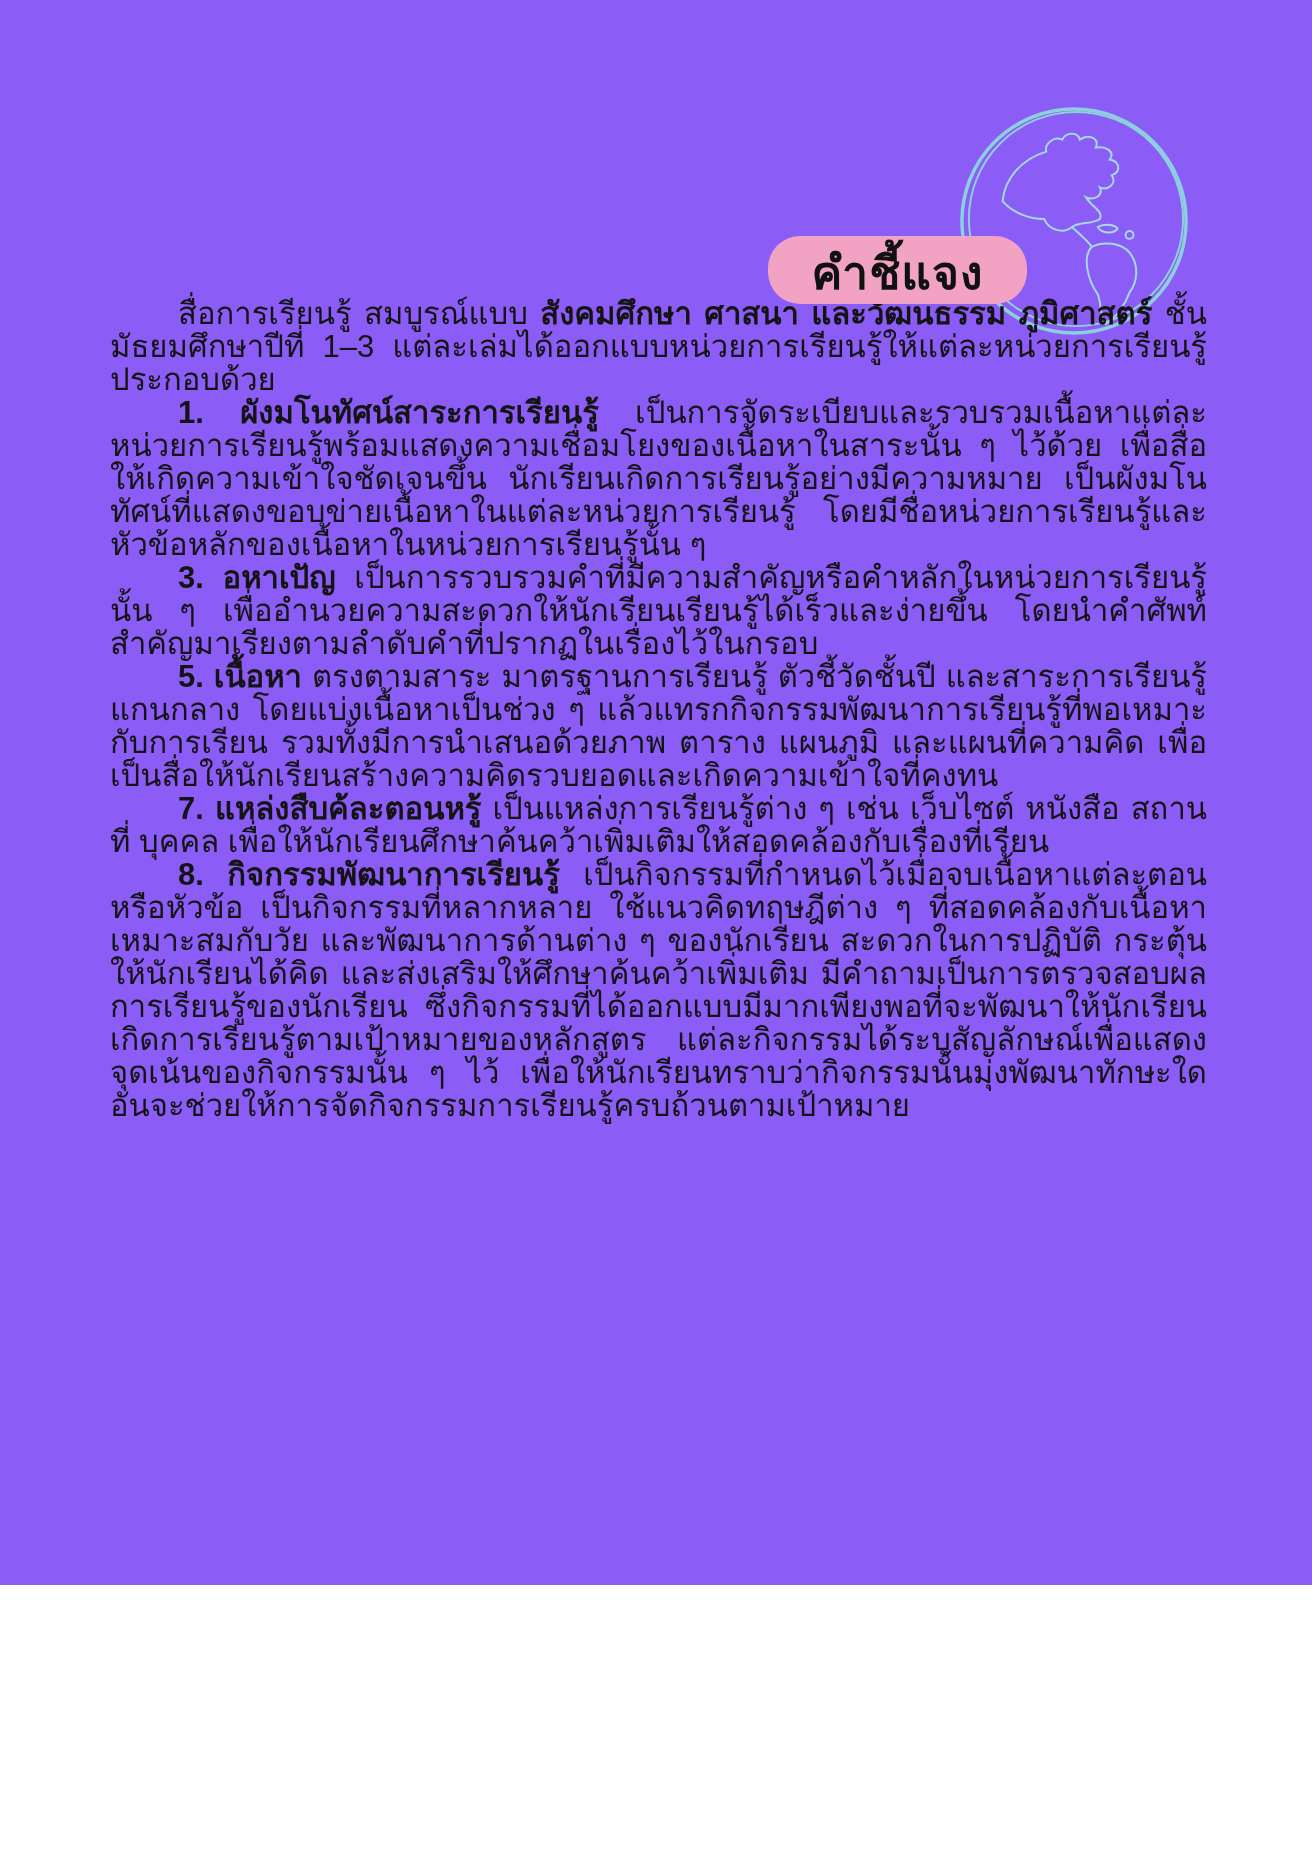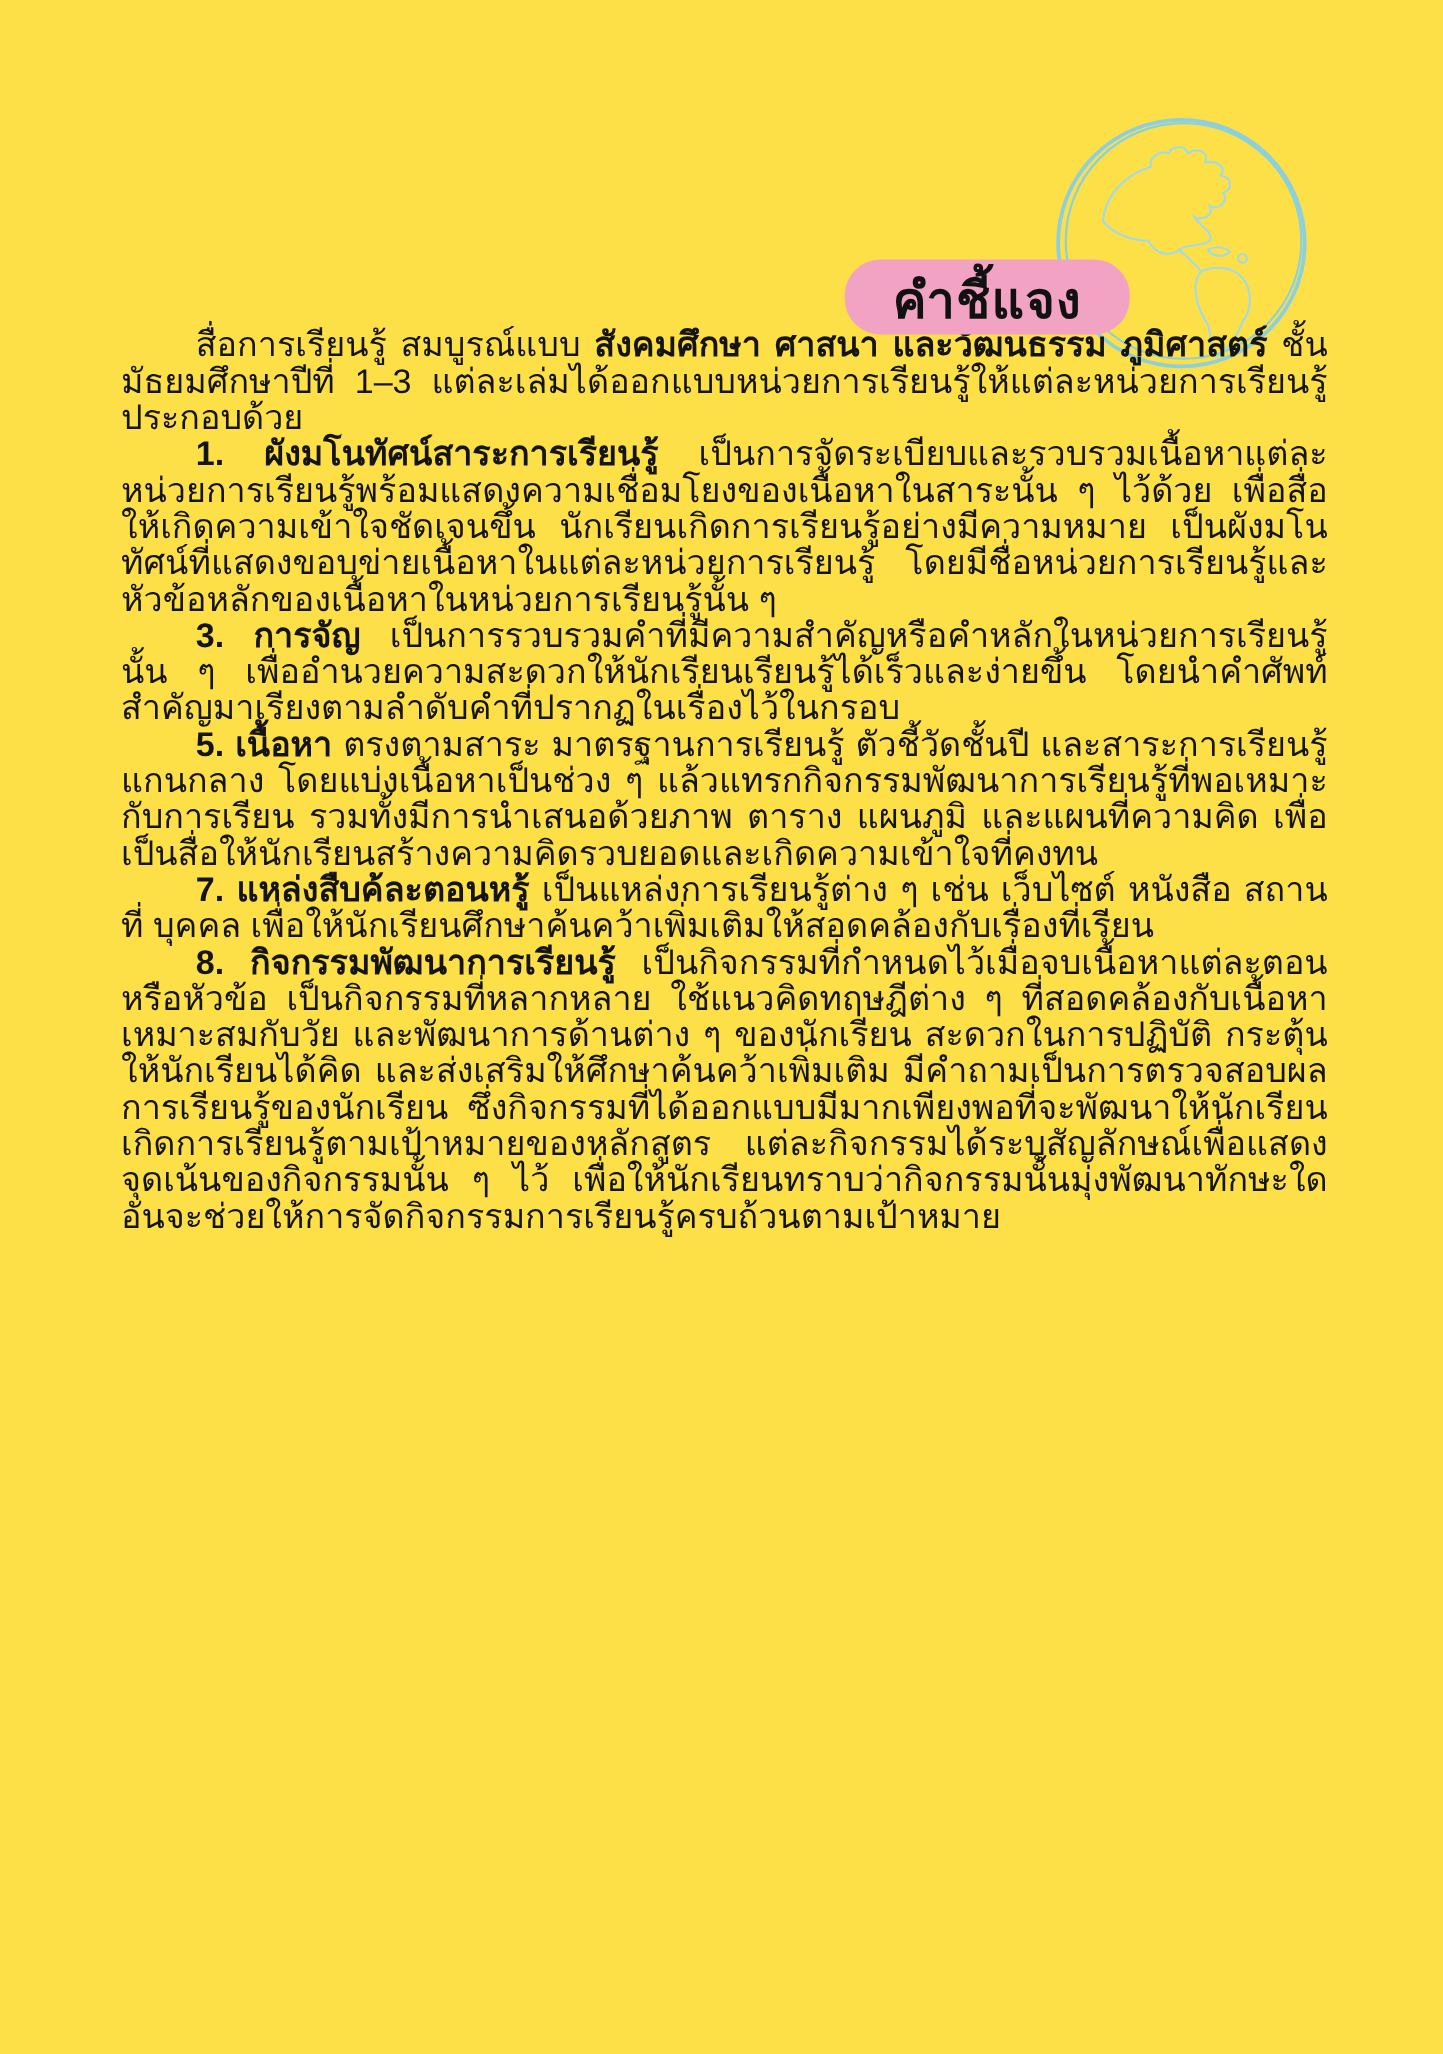--- a/index.html
+++ b/index.html
@@ -1,19 +1,19 @@
 <!DOCTYPE html>
 <html><head>
 <meta charset="utf-8">
 <style>
   html,body{margin:0;padding:0;background:#ffffff;}
   .page{
     position:relative;
-    width:1312px;height:1867px;
-    background:#fde047;
+    width:1312px;height:1585px;
+    background:#8b5cf6;
     overflow:hidden;
     font-family:"Liberation Sans",sans-serif;
     color:#141414;
   }
   .globe{
     position:absolute;
     left:955px;top:102px;
     width:238px;height:238px;
   }
   .badge{
@@ -71,21 +71,21 @@
     <span class="badge-text">คำชี้แจง</span>
   </div>
 
   <div class="body-text">
 
     <p class="para"><span>สื่อการเรียนรู้ สมบูรณ์แบบ </span><b>สังคมศึกษา ศาสนา และวัฒนธรรม ภูมิศาสตร์</b><span> ชั้นมัธยมศึกษาปีที่ 1–3 แต่ละเล่มได้ออกแบบหน่วยการเรียนรู้ให้แต่ละหน่วยการเรียนรู้ประกอบด้วย</span></p>
 
     <p class="para"><b><span>1.</span> <span>ผังมโนทัศน์สาระการเรียนรู้</span></b> <span>เป็นการจัดระเบียบและรวบรวมเนื้อหาแต่ละหน่วยการเรียนรู้พร้อมแสดงความเชื่อมโยงของเนื้อหาในสาระนั้น ๆ ไว้ด้วย เพื่อสื่อให้เกิดความเข้าใจชัดเจนขึ้น นักเรียนเกิดการเรียนรู้อย่างมีความหมาย เป็นผังมโนทัศน์ที่แสดงขอบข่ายเนื้อหาในแต่ละหน่วยการเรียนรู้ โดยมีชื่อหน่วยการเรียนรู้และหัวข้อหลักของเนื้อหาในหน่วยการเรียนรู้นั้น ๆ</span></p>
 
 
-    <p class="para"><b><span>3.</span> <span>การจัญ</span></b> <span>เป็นการรวบรวมคำที่มีความสำคัญหรือคำหลักในหน่วยการเรียนรู้นั้น ๆ เพื่ออำนวยความสะดวกให้นักเรียนเรียนรู้ได้เร็วและง่ายขึ้น โดยนำคำศัพท์สำคัญมาเรียงตามลำดับคำที่ปรากฏในเรื่องไว้ในกรอบ</span></p>
+    <p class="para"><b><span>3.</span> <span>อหาเปัญ</span></b> <span>เป็นการรวบรวมคำที่มีความสำคัญหรือคำหลักในหน่วยการเรียนรู้นั้น ๆ เพื่ออำนวยความสะดวกให้นักเรียนเรียนรู้ได้เร็วและง่ายขึ้น โดยนำคำศัพท์สำคัญมาเรียงตามลำดับคำที่ปรากฏในเรื่องไว้ในกรอบ</span></p>
 
 
     <p class="para"><b><span>5.</span> <span>เนื้อหา</span></b> <span>ตรงตามสาระ มาตรฐานการเรียนรู้ ตัวชี้วัดชั้นปี และสาระการเรียนรู้แกนกลาง โดยแบ่งเนื้อหาเป็นช่วง ๆ แล้วแทรกกิจกรรมพัฒนาการเรียนรู้ที่พอเหมาะกับการเรียน รวมทั้งมีการนำเสนอด้วยภาพ ตาราง แผนภูมิ และแผนที่ความคิด เพื่อเป็นสื่อให้นักเรียนสร้างความคิดรวบยอดและเกิดความเข้าใจที่คงทน</span></p>
 
 
     <p class="para"><b><span>7.</span> <span>แหล่งสืบค้ละตอนหรู้</span></b> <span>เป็นแหล่งการเรียนรู้ต่าง ๆ เช่น เว็บไซต์ หนังสือ สถานที่ บุคคล เพื่อให้นักเรียนศึกษาค้นคว้าเพิ่มเติมให้สอดคล้องกับเรื่องที่เรียน</span></p>
 
     <p class="para"><b><span>8.</span> <span>กิจกรรมพัฒนาการเรียนรู้</span></b> <span>เป็นกิจกรรมที่กำหนดไว้เมื่อจบเนื้อหาแต่ละตอนหรือหัวข้อ เป็นกิจกรรมที่หลากหลาย ใช้แนวคิดทฤษฎีต่าง ๆ ที่สอดคล้องกับเนื้อหา เหมาะสมกับวัย และพัฒนาการด้านต่าง ๆ ของนักเรียน สะดวกในการปฏิบัติ กระตุ้นให้นักเรียนได้คิด และส่งเสริมให้ศึกษาค้นคว้าเพิ่มเติม มีคำถามเป็นการตรวจสอบผลการเรียนรู้ของนักเรียน ซึ่งกิจกรรมที่ได้ออกแบบมีมากเพียงพอที่จะพัฒนาให้นักเรียนเกิดการเรียนรู้ตามเป้าหมายของหลักสูตร แต่ละกิจกรรมได้ระบุสัญลักษณ์เพื่อแสดงจุดเน้นของกิจกรรมนั้น ๆ ไว้ เพื่อให้นักเรียนทราบว่ากิจกรรมนั้นมุ่งพัฒนาทักษะใด อันจะช่วยให้การจัดกิจกรรมการเรียนรู้ครบถ้วนตามเป้าหมาย</span></p>
 
   </div>

